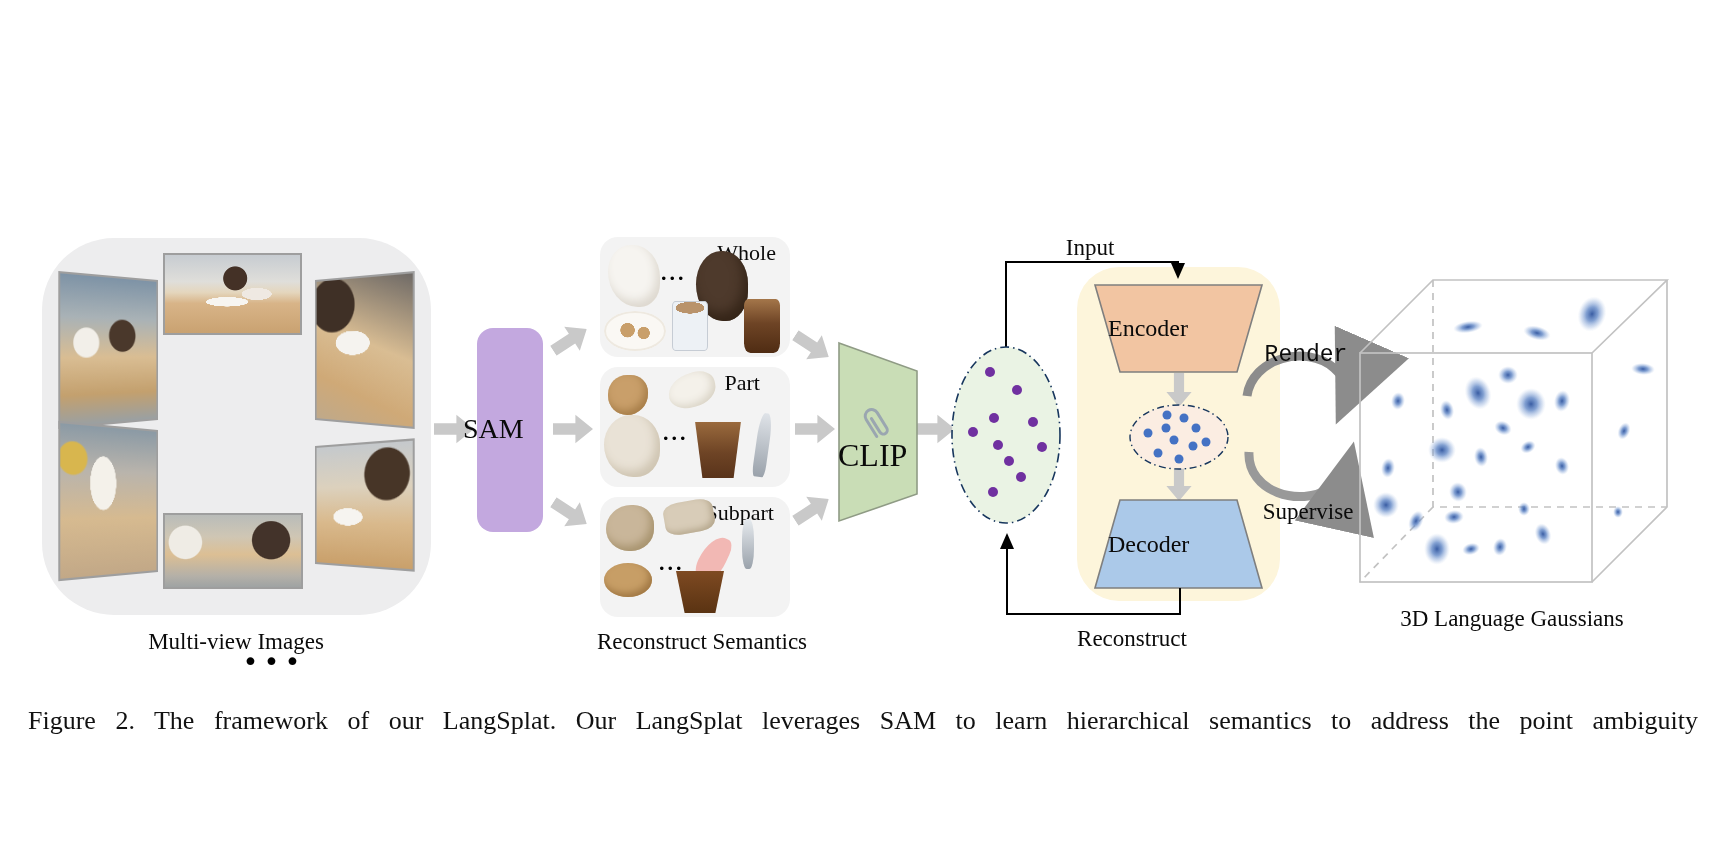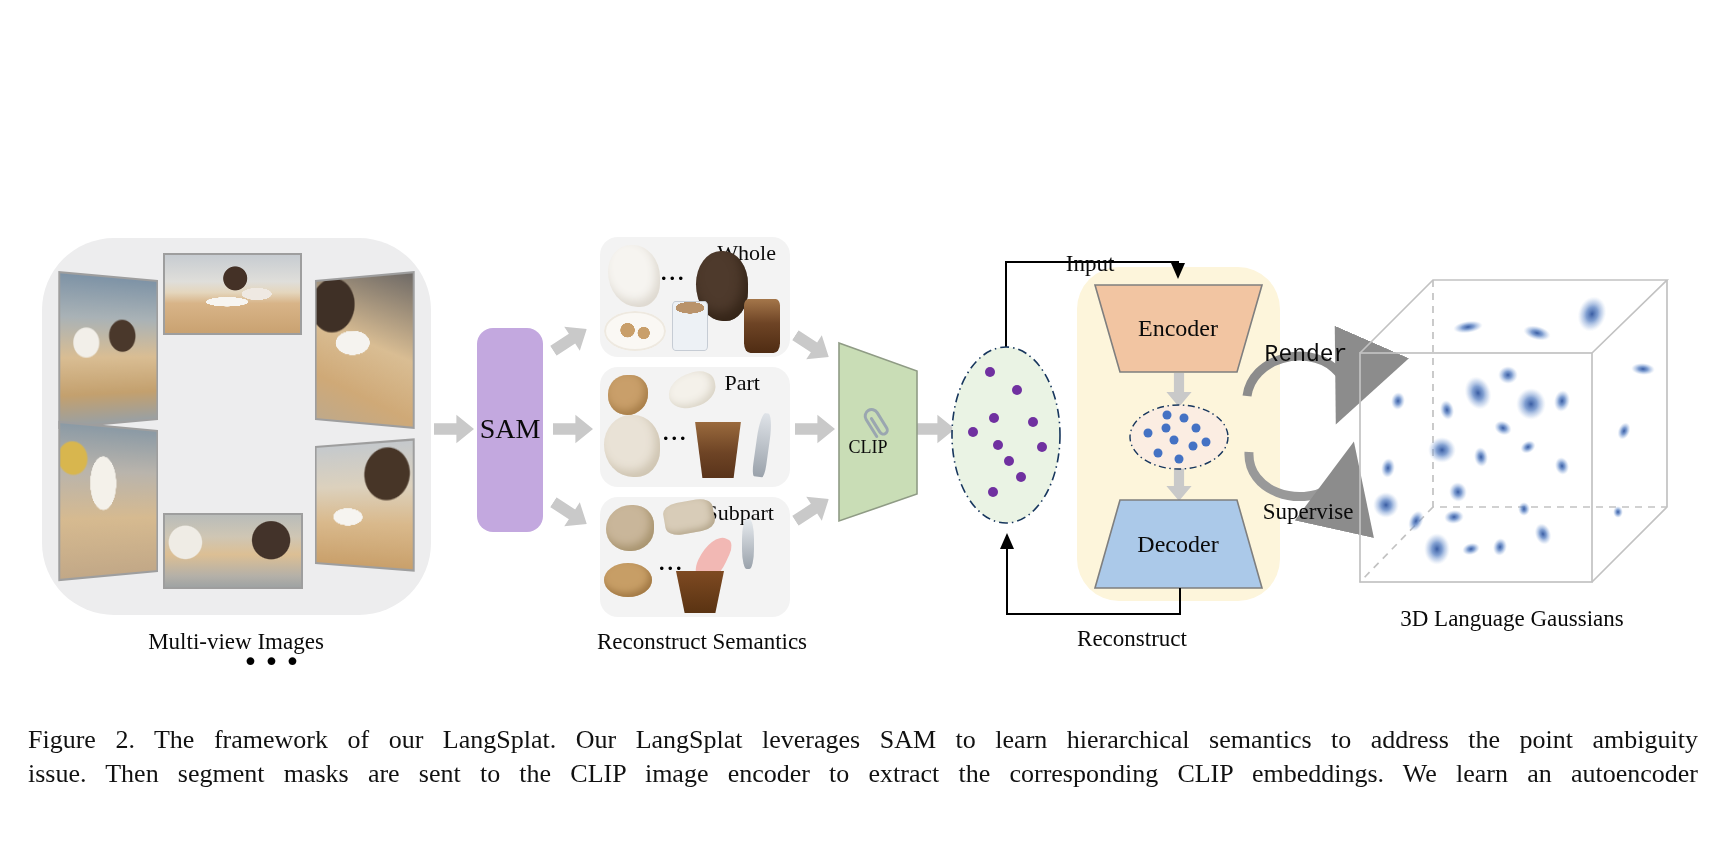--- a/index.html
+++ b/index.html
@@ -1,20 +1,20 @@
 <!DOCTYPE html>
 <html><head>
 <meta charset="utf-8">
 <style>
   html,body{margin:0;padding:0;background:#fff;}
   body{width:1724px;height:848px;position:relative;overflow:hidden;
        font-family:"Liberation Serif",serif;color:#111;}
   .abs{position:absolute;}
   .lbl{position:absolute;font-size:23px;text-align:center;white-space:nowrap;color:#0a0a0a;}
-  .node-lbl{position:absolute;font-size:24px;text-align:center;white-space:nowrap;color:#0a0a0a;}
+  .node-lbl{position:absolute;font-size:24px;white-space:nowrap;color:#0a0a0a;}
   .hier-lbl{position:absolute;font-size:22px;color:#0a0a0a;white-space:nowrap;}
 
   
   .mv-blob{left:42px;top:238px;width:389px;height:377px;border-radius:72px;background:#EDEDEE;}
   .photo{position:absolute;border:2px solid #9e9e9e;box-sizing:border-box;background-color:#d8cdbb;}
   .big-dots{position:absolute;left:186px;top:408px;width:92px;text-align:center;
             font-size:27px;letter-spacing:5px;color:#000;font-family:"DejaVu Sans",sans-serif;}
 
   
   .sam-box{left:477px;top:328px;width:66px;height:204px;border-radius:16px;background:#C3A8DF;}
@@ -30,21 +30,21 @@
 
   
   .barrow{position:absolute;width:40px;height:34px;background:#C9C9C9;
           clip-path:polygon(0 33%,56% 33%,56% 8%,100% 50%,56% 92%,56% 67%,0 67%);}
   .barrow.small{width:34px;height:30px;}
 
   svg.overlay{position:absolute;left:0;top:0;z-index:3;pointer-events:none;}
   .top-lbl{z-index:4;}
 
   
-  .caption{position:absolute;left:28px;top:723px;width:1670px;z-index:4;}
+  .caption{position:absolute;left:28px;top:704px;width:1670px;z-index:4;}
   .cap-line{font-size:26px;line-height:33.5px;text-align:justify;text-align-last:justify;white-space:normal;}
   .cap-line.last{text-align-last:left;}
 </style>
 </head>
 <body>
 
 <div class="abs mv-blob">
   <div class="photo" style="left:121px;top:15px;width:139px;height:82px;background-image:
        radial-gradient(circle at 52% 30%, #443126 0 13%, rgba(0,0,0,0) 14%),
        radial-gradient(ellipse 26% 10% at 46% 60%, #f7f5f1 0 60%, rgba(0,0,0,0) 61%),
@@ -209,28 +209,27 @@
       <ellipse cx="1543" cy="534" rx="8" ry="11" transform="rotate(-18 1543 534)" fill="url(#gblob)"></ellipse>
       <ellipse cx="1524" cy="509" rx="6" ry="7" transform="rotate(0 1524 509)" fill="url(#gblob)"></ellipse>
     </g>
 </svg>
 
 <svg class="abs top-lbl" style="left:856px;top:402px;" width="40" height="44" viewBox="0 0 40 44">
   <g transform="rotate(-32 20 22)">
     <path d="M14 33 V13 a6.5 6.5 0 0 1 13 0 v18 a4 4 0 0 1 -8 0 V15" fill="none" stroke="#9aa6b0" stroke-width="3" stroke-linecap="round"></path>
   </g>
 </svg>
-<div class="node-lbl top-lbl" style="left:838px;top:437px;width:60px;font-size:18px;">CLIP</div>
-
-<div class="lbl top-lbl" style="left:1040px;top:235px;width:100px;margin-top:16px;">Input</div>
+<div class="node-lbl top-lbl" style="left:838px;top:437px;width:60px;font-size:32px;">CLIP</div>
+
+<div class="lbl top-lbl" style="left:1040px;top:235px;width:100px;">Input</div>
 <div class="node-lbl top-lbl" style="left:1108px;top:315px;width:140px;">Encoder</div>
 <div class="node-lbl top-lbl" style="left:1108px;top:531px;width:140px;">Decoder</div>
 <div class="lbl top-lbl" style="left:1258px;top:342px;width:96px;font-family:Liberation Mono, monospace;">Render</div>
 <div class="lbl top-lbl" style="left:1250px;top:499px;width:116px;">Supervise</div>
 <div class="lbl top-lbl" style="left:1068px;top:626px;width:128px;">Reconstruct</div>
 <div class="lbl top-lbl" style="left:136px;top:629px;width:200px;">Multi-view Images</div>
 <div class="lbl top-lbl" style="left:582px;top:629px;width:240px;">Reconstruct Semantics</div>
 <div class="lbl top-lbl" style="left:1392px;top:606px;width:240px;">3D Language Gaussians</div>
 
 <div class="caption">
   <div class="cap-line">Figure 2. The framework of our LangSplat. Our LangSplat leverages SAM to learn hierarchical semantics to address the point ambiguity</div>
-  <div class="cap-line">issue. Then segment masks are sent to the CLIP image encoder to extract the corresponding CLIP embeddings. We learn an autoencoder</div>
 </div>
 
 </body></html>

